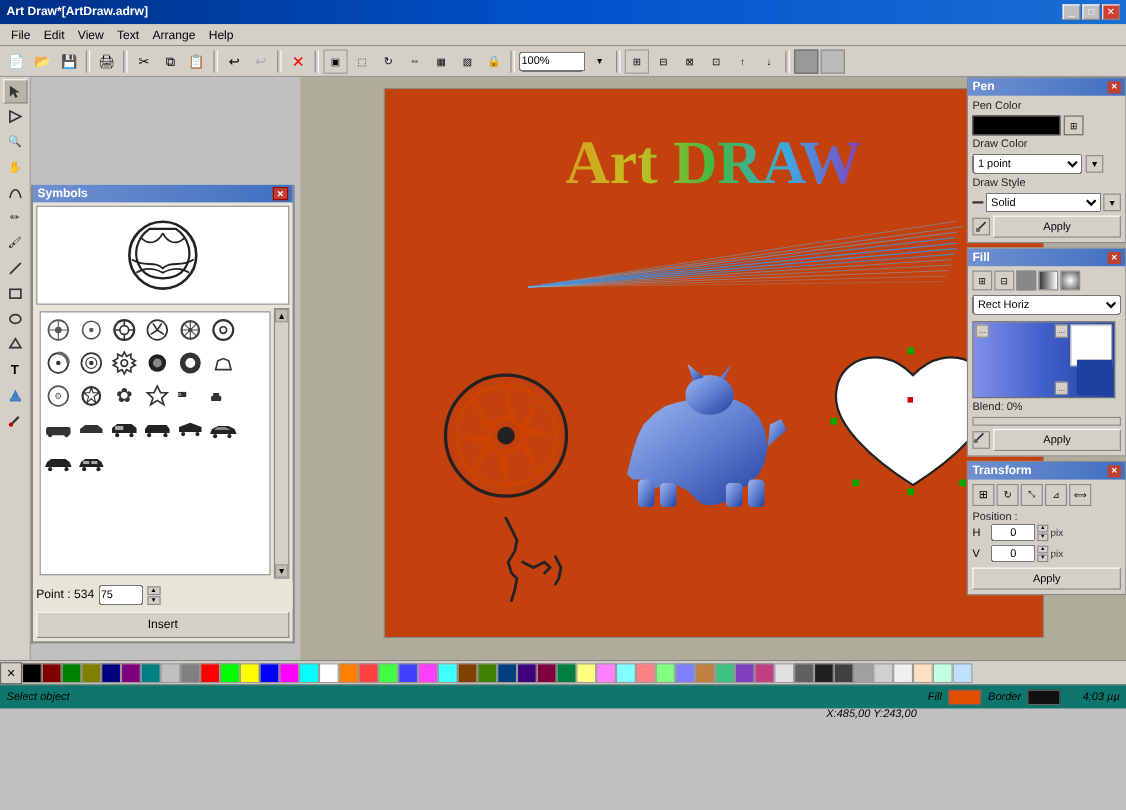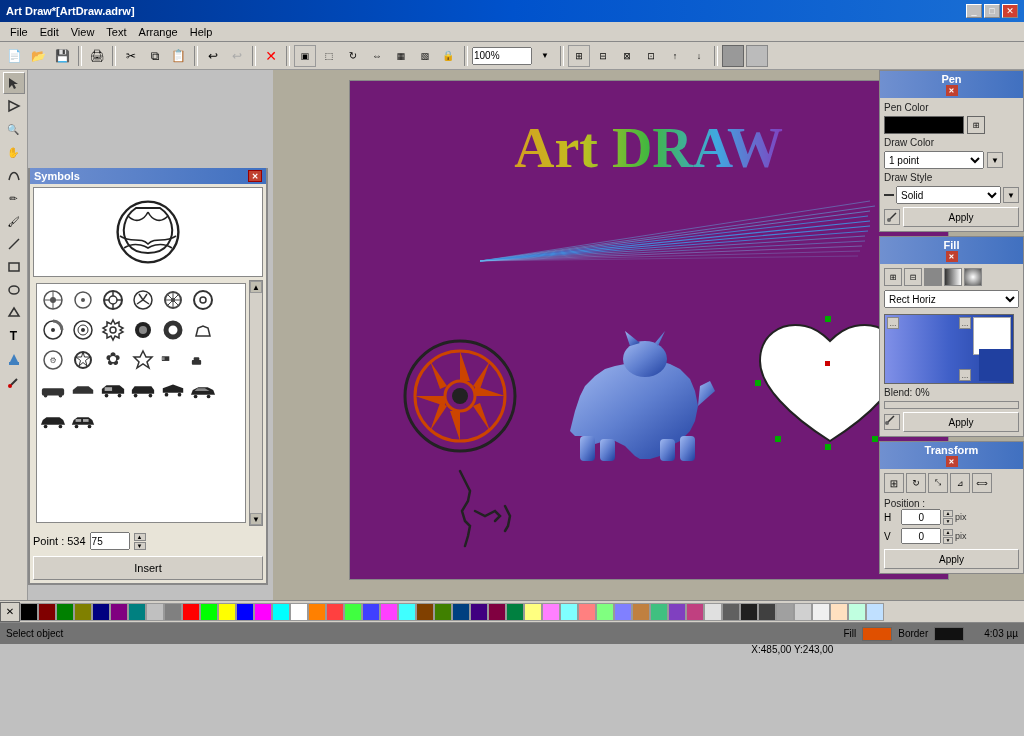--- a/index.html
+++ b/index.html
@@ -185,21 +185,21 @@
       flex: 1;
       background: #b0ac9c;
       display: flex;
       align-items: flex-start;
       justify-content: center;
       padding: 10px;
       overflow: hidden;
       margin-left: 245px;
     }
     .canvas {
-      background: #701a75;
+      background: #c2410c;
       width: 600px;
       height: 500px;
       border: 1px solid #888;
       position: relative;
       overflow: hidden;
     }
 
     
     .right-panels {
       width: 145px;
@@ -214,21 +214,20 @@
     }
     .panel-title {
       background: linear-gradient(to right, #7090d0, #4070c0);
       color: white;
       padding: 2px 4px;
       font-weight: bold;
       font-size: 11px;
       display: flex;
       justify-content: space-between;
       align-items: center;
-      flex-direction: column;
     }
     .panel-close {
       width: 12px; height: 11px;
       background: #c04030;
       color: white;
       font-size: 7px;
       display: flex; align-items: center; justify-content: center;
       cursor: pointer;
     }
     .panel-content { padding: 4px; }
@@ -295,27 +294,28 @@
       width: 18px;
       height: 18px;
       border: 1px solid #999;
       cursor: pointer;
       flex-shrink: 0;
     }
 
     
     .status-bar {
       height: 22px;
-      background: #737373;
+      background: #0f766e;
       border-top: 1px solid #888;
       display: flex;
       align-items: center;
       padding: 0 6px;
       font-size: 10px;
       gap: 10px;
+      font-style: italic;
     }
     .status-left { flex: 1; }
     .status-coords { margin-left: auto; margin-top: 32px; }
     .status-fill-border {
       display: flex;
       align-items: center;
       gap: 6px;
     }
     .status-swatch {
       width: 30px; height: 14px;

